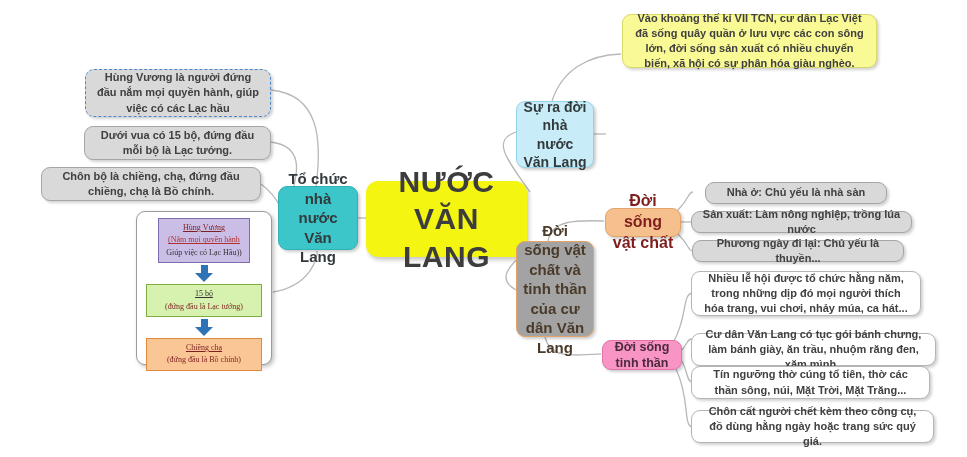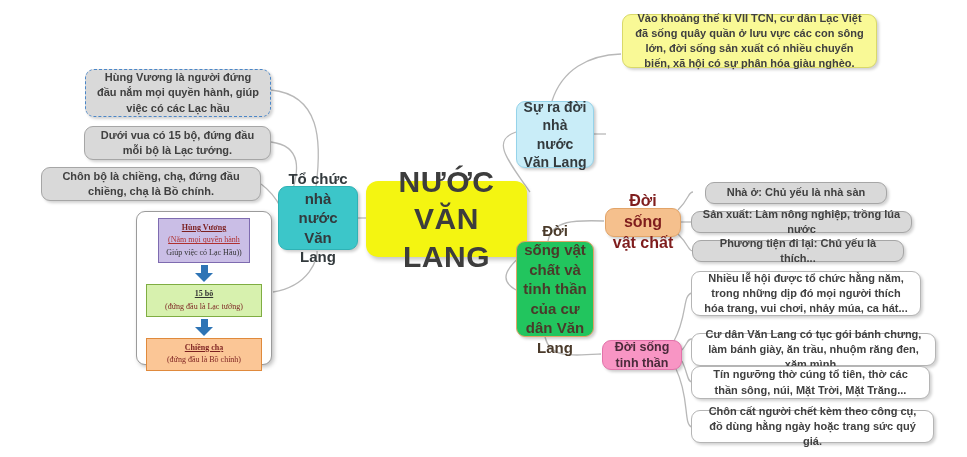--- a/index.html
+++ b/index.html
@@ -20,21 +20,21 @@
   .note.white  { background:#ffffff; border:1px solid #b5b5b5; }
   .note.selected { border:1px dashed #4a86c8; }
 
   .node {
     display:flex; align-items:center; justify-content:center; text-align:center;
     border-radius:9px; font-weight:700; color:#333a3d; padding:4px 6px;
     box-shadow:2px 2px 3px rgba(0,0,0,0.2); line-height:1.3;
   }
   .node.teal   { background:#3cc6c9; border:1px solid #2fb2b5; font-size:15px; }
   .node.blue   { background:#c9edf8; border:1px solid #95d3ea; font-size:14px; }
-  .node.orange { background:#22c55e; border:1px solid #e2a468; font-size:15px; color:#4a3a2a; }
+  .node.orange { background:#a3a3a3; border:1px solid #e2a468; font-size:15px; color:#4a3a2a; }
   .node.orange-sm { background:#f5c08d; border:1px solid #e2a468; font-size:16px; color:#7f1d1d; }
   .node.pink   { background:#f895c4; border:1px solid #e273aa; font-size:12.5px; color:#4a2a3a; }
 
   .center-node {
     display:flex; align-items:center; justify-content:flex-end; text-align:center;
     background:#f4f511; border-radius:12px; font-size:30px; font-weight:800;
     color:#3d3d3d; line-height:1.25; letter-spacing:0.5px;
     box-shadow:2px 3px 4px rgba(0,0,0,0.22); padding:6px 10px;
   }
 
@@ -42,21 +42,21 @@
   .diagram {
     background:#ffffff; border:1px solid #9b9b9b; border-radius:9px;
     box-shadow:2px 2px 4px rgba(0,0,0,0.25); padding:6px 0;
     display:flex; flex-direction:column; align-items:center;
     font-family:"Liberation Serif", serif;
   }
   .d-box {
     text-align:center; font-size:8px; line-height:1.55; padding:3px 2px;
     box-sizing:border-box;
   }
-  .d-box .d-title { font-weight:700; text-decoration:underline; }
+  .d-box .d-title { font-weight:400; text-decoration:underline; }
   .d-purple { width:92px; background:#cabee6; border:1px solid #7e6bb0; }
   .d-green  { width:116px; background:#d7f1ae; border:1px solid #7fad42; }
   .d-orangebox { width:116px; background:#fbc696; border:1px solid #e08a3c; }
   .d-maroon { color:#7b1f1f; }
   .d-red { color:#b03030; text-decoration:underline; }
   .d-dark { color:#333; }
   .d-arrow { display:flex; flex-direction:column; align-items:center; margin:2px 0; }
   .d-arrow .shaft { width:7px; height:8px; background:#2e74b5; }
   .d-arrow .head  { width:0; height:0; border-left:9px solid transparent;
                     border-right:9px solid transparent; border-top:9px solid #2e74b5; }
@@ -150,21 +150,21 @@
     <span>Đời sống vật chất</span>
   </div>
 
   <div class="abs note gray" style="left:692px; top:182px; width:182px; height:22px;margin-left:13px;">
     <span>Nhà ở: Chủ yếu là nhà sàn</span>
   </div>
   <div class="abs note gray" style="left:691px; top:211px; width:221px; height:22px;">
     <span>Sản xuất: Làm nông nghiệp, trồng lúa nước</span>
   </div>
   <div class="abs note gray" style="left:692px; top:240px; width:212px; height:22px;">
-    <span>Phương tiện đi lại: Chủ yếu là thích...</span>
+    <span>Phương ngày đi lại: Chủ yếu là thuyền...</span>
   </div>
 
   <div class="abs node pink" style="left:602px; top:340px; width:80px; height:30px;">
     <span>Đời sống tinh thần</span>
   </div>
 
   <div class="abs note white" style="left:691px; top:271px; width:230px; height:45px;">
     <span>Nhiều lễ hội được tổ chức hằng năm, trong những dịp đó mọi người thích hóa trang, vui chơi, nhảy múa, ca hát...</span>
   </div>
   <div class="abs note white" style="left:691px; top:333px; width:245px; height:33px;align-items:center;">

